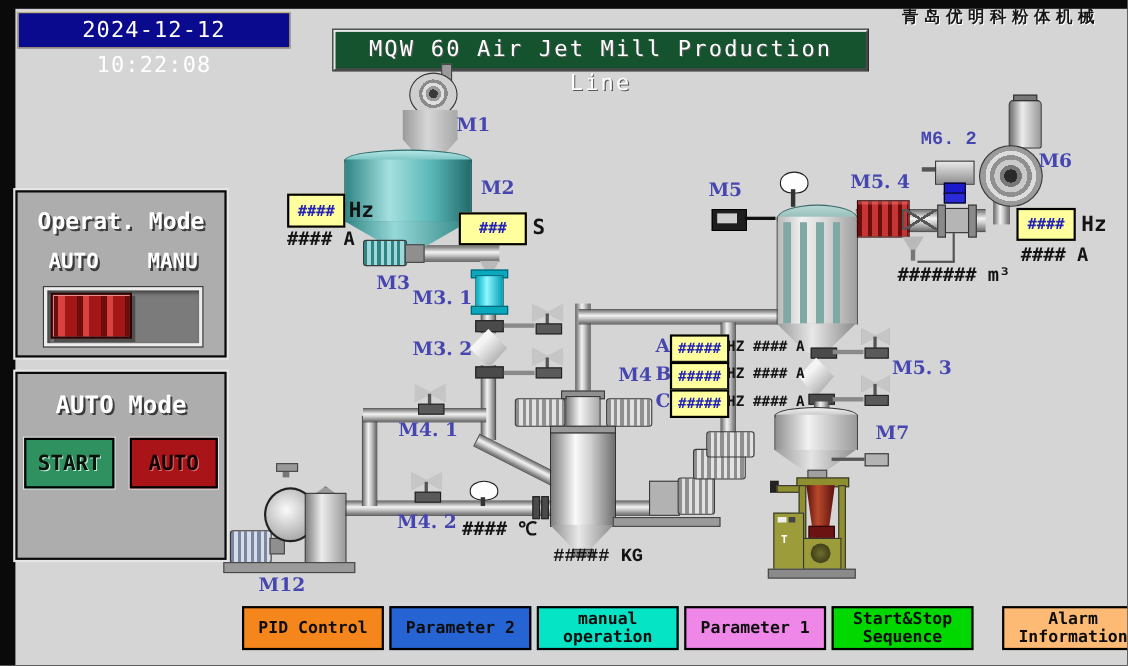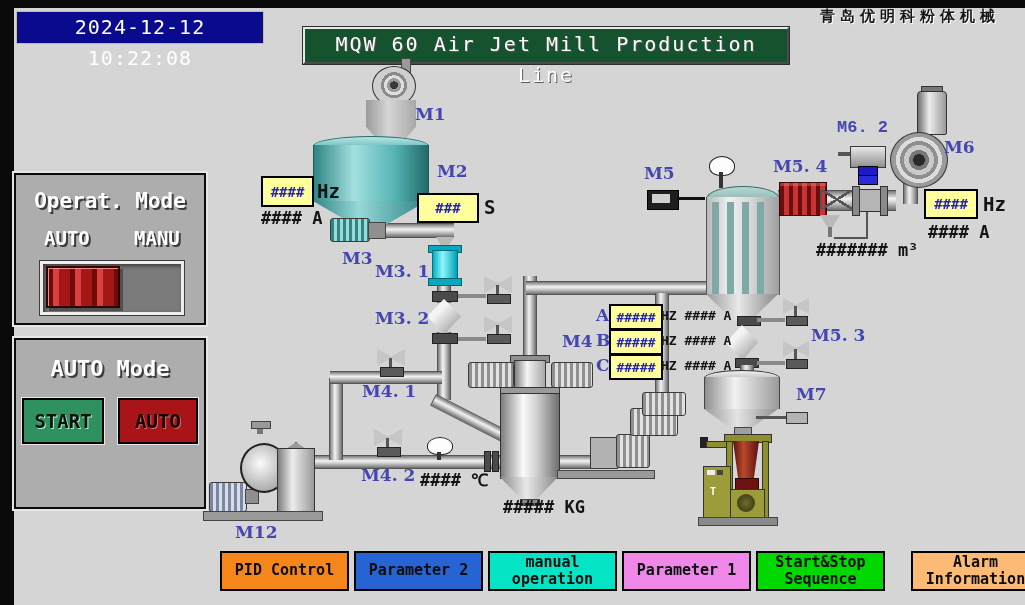--- a/index.html
+++ b/index.html
@@ -258,21 +258,21 @@
 
   <div class="abs plabel" style="left:596px;top:355px;">C</div>
   <div class="abs ybox small" style="left:609px;top:354px;width:50px;height:22px;">#####</div>
   <div class="abs htext small" style="left:661px;top:358px;">HZ #### A</div>
 
   <div class="abs ybox" style="left:924px;top:189px;width:50px;height:26px;">####</div>
   <div class="abs htext" style="left:983px;top:193px;font-size:19px;">Hz</div>
   <div class="abs htext" style="left:928px;top:222px;">####  A</div>
 
   <div class="abs htext" style="left:420px;top:468px;">####  ℃</div>
-  <div class="abs htext" style="left:503px;top:497px;">#####  KG</div>
+  <div class="abs htext" style="left:503px;top:497px;font-family:Liberation Mono, monospace;">#####  KG</div>
   <div class="abs htext" style="left:816px;top:240px;">#######  m³</div>
 
   <button class="abs navbtn" style="left:220px;background:#f5861c;">PID Control</button>
   <button class="abs navbtn" style="left:354px;background:#2564d2;">Parameter 2</button>
   <button class="abs navbtn" style="left:488px;background:#06e4c6;">manual
 operation</button>
   <button class="abs navbtn" style="left:622px;background:#ee87e8;">Parameter 1</button>
   <button class="abs navbtn" style="left:756px;background:#00d800;">Start&amp;Stop
 Sequence</button>
   <button class="abs navbtn" style="left:911px;background:#fdba74;">Alarm

